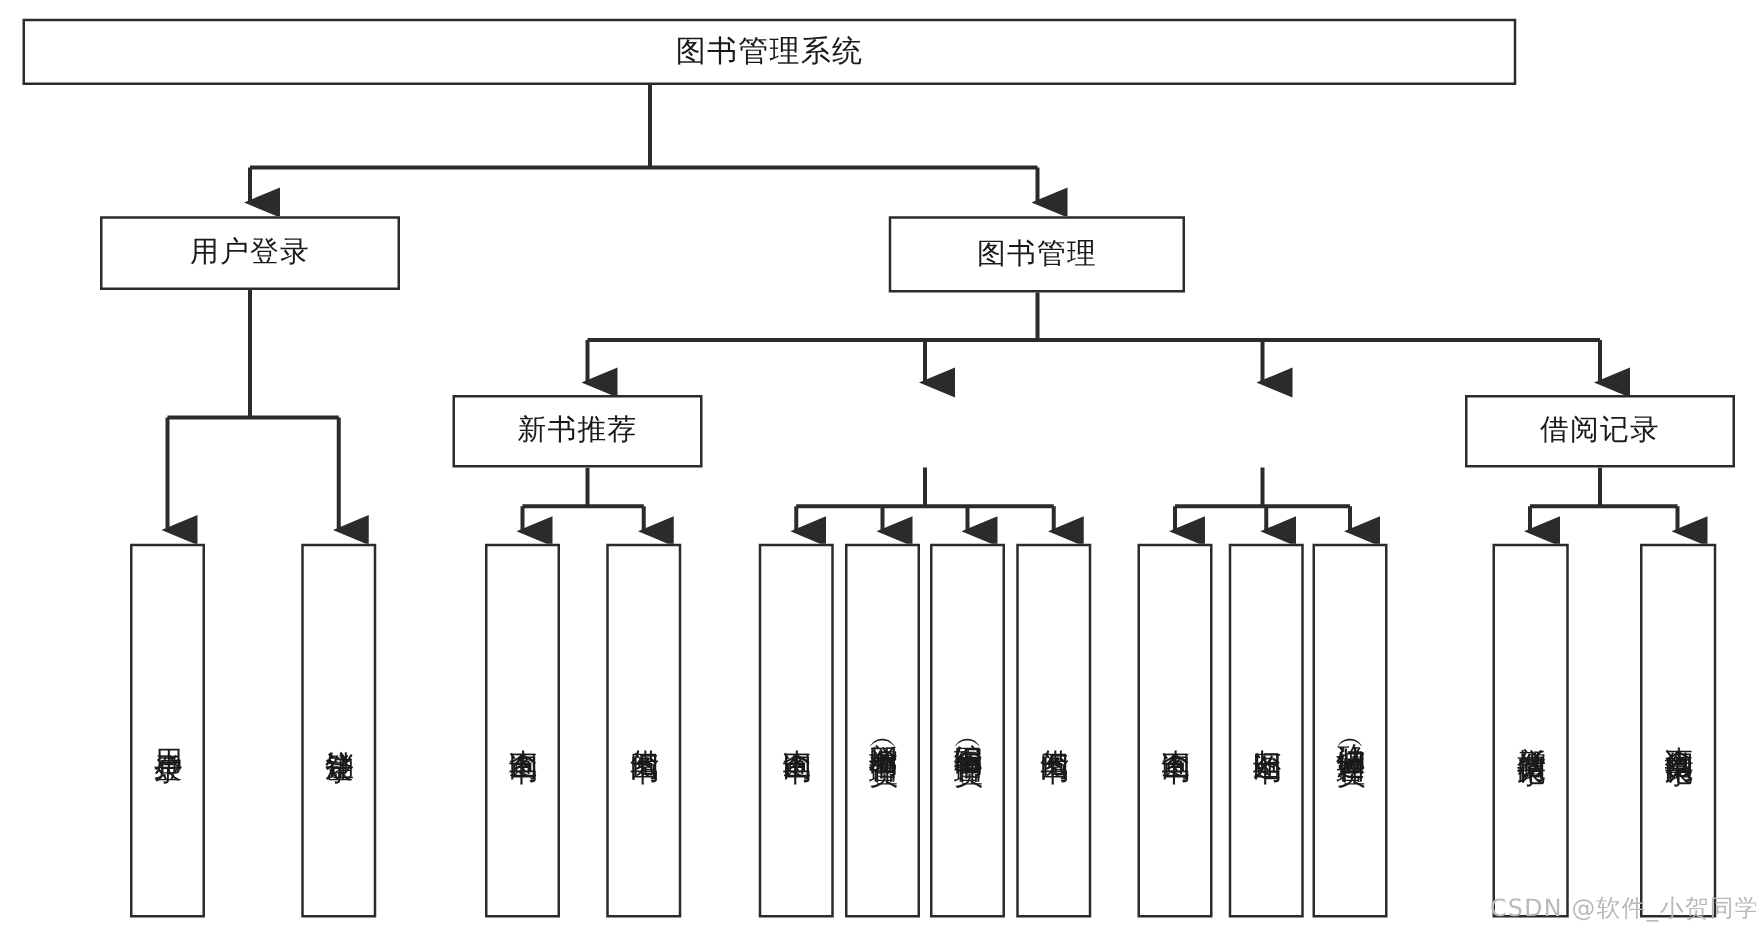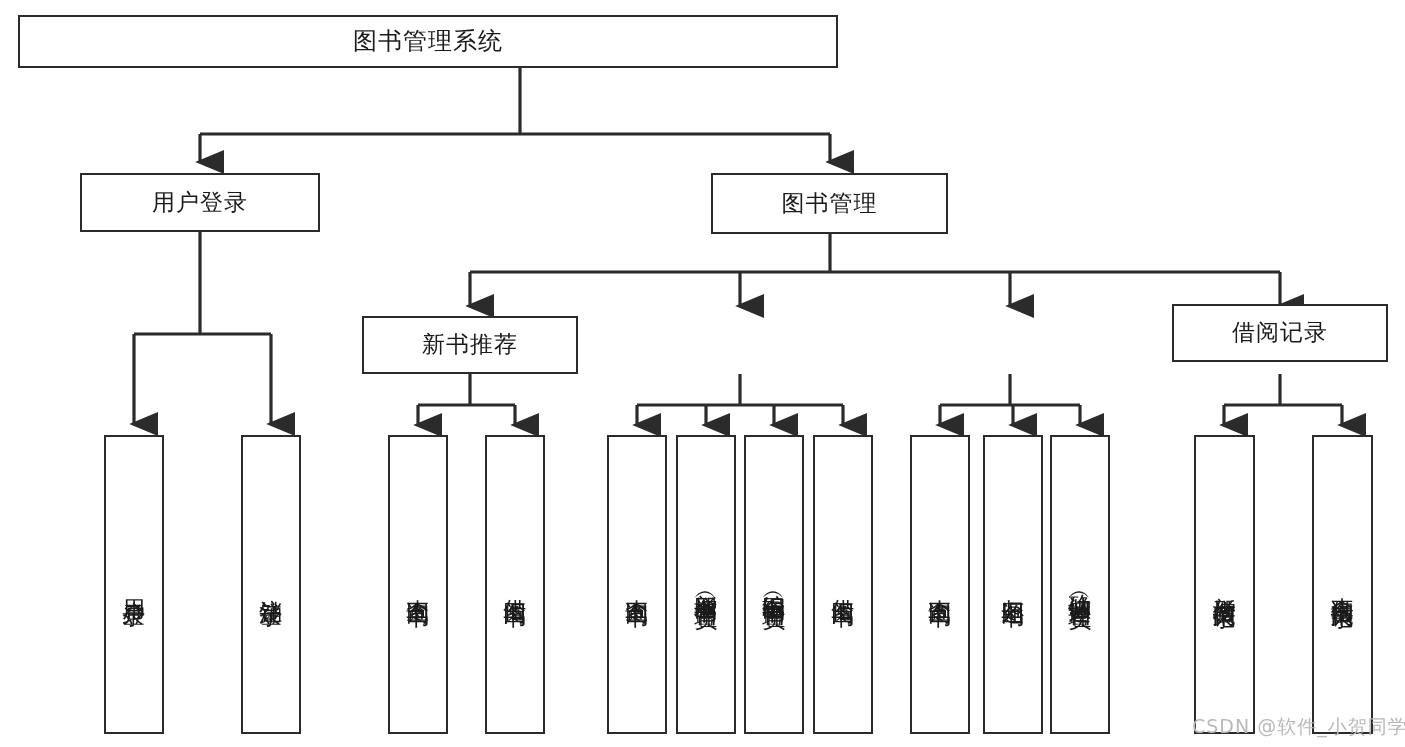--- a/index.html
+++ b/index.html
@@ -118,35 +118,35 @@
       <path d="M 1013 405 L 1013 425" marker-end="url(#arrow)"></path>
       <path d="M 1080 405 L 1080 425" marker-end="url(#arrow)"></path>
 
       <path d="M 1280 374 L 1280 405"></path>
       <path d="M 1224 405 L 1342 405"></path>
       <path d="M 1224 405 L 1224 425" marker-end="url(#arrow)"></path>
       <path d="M 1342 405 L 1342 425" marker-end="url(#arrow)"></path>
     </g>
   </svg>
 
-  <div class="node node-h node-root" style="left:18px; top:15px; width:820px; height:53px;">
+  <div class="node node-h node-root" style="left:18px; top:15px; width:1195px; height:53px;">
     <span>图书管理系统</span>
   </div>
 
   <div class="node node-h" style="left:80px; top:173px; width:240px; height:59px;">
     <span>用户登录</span>
   </div>
   <div class="node node-h" style="left:711px; top:173px; width:237px; height:61px;">
     <span>图书管理</span>
   </div>
 
-  <div class="node node-h" style="left:362px; top:316px; width:216px; height:58px;">
+  <div class="node node-h" style="left:362px; top:316px; width:200px; height:58px;">
     <span>新书推荐</span>
   </div>
-  <div class="node node-h" style="left:1172px; top:304px; width:216px; height:58px;">
+  <div class="node node-h" style="left:1172px; top:316px; width:216px; height:58px;">
     <span>借阅记录</span>
   </div>
 
   <div class="node node-v" style="left:104px; top:435px; width:60px; height:299px;">
     <span class="vtext">用户登录</span>
   </div>
   <div class="node node-v" style="left:241px; top:435px; width:60px; height:299px;">
     <span class="vtext">注销登录</span>
   </div>
 

